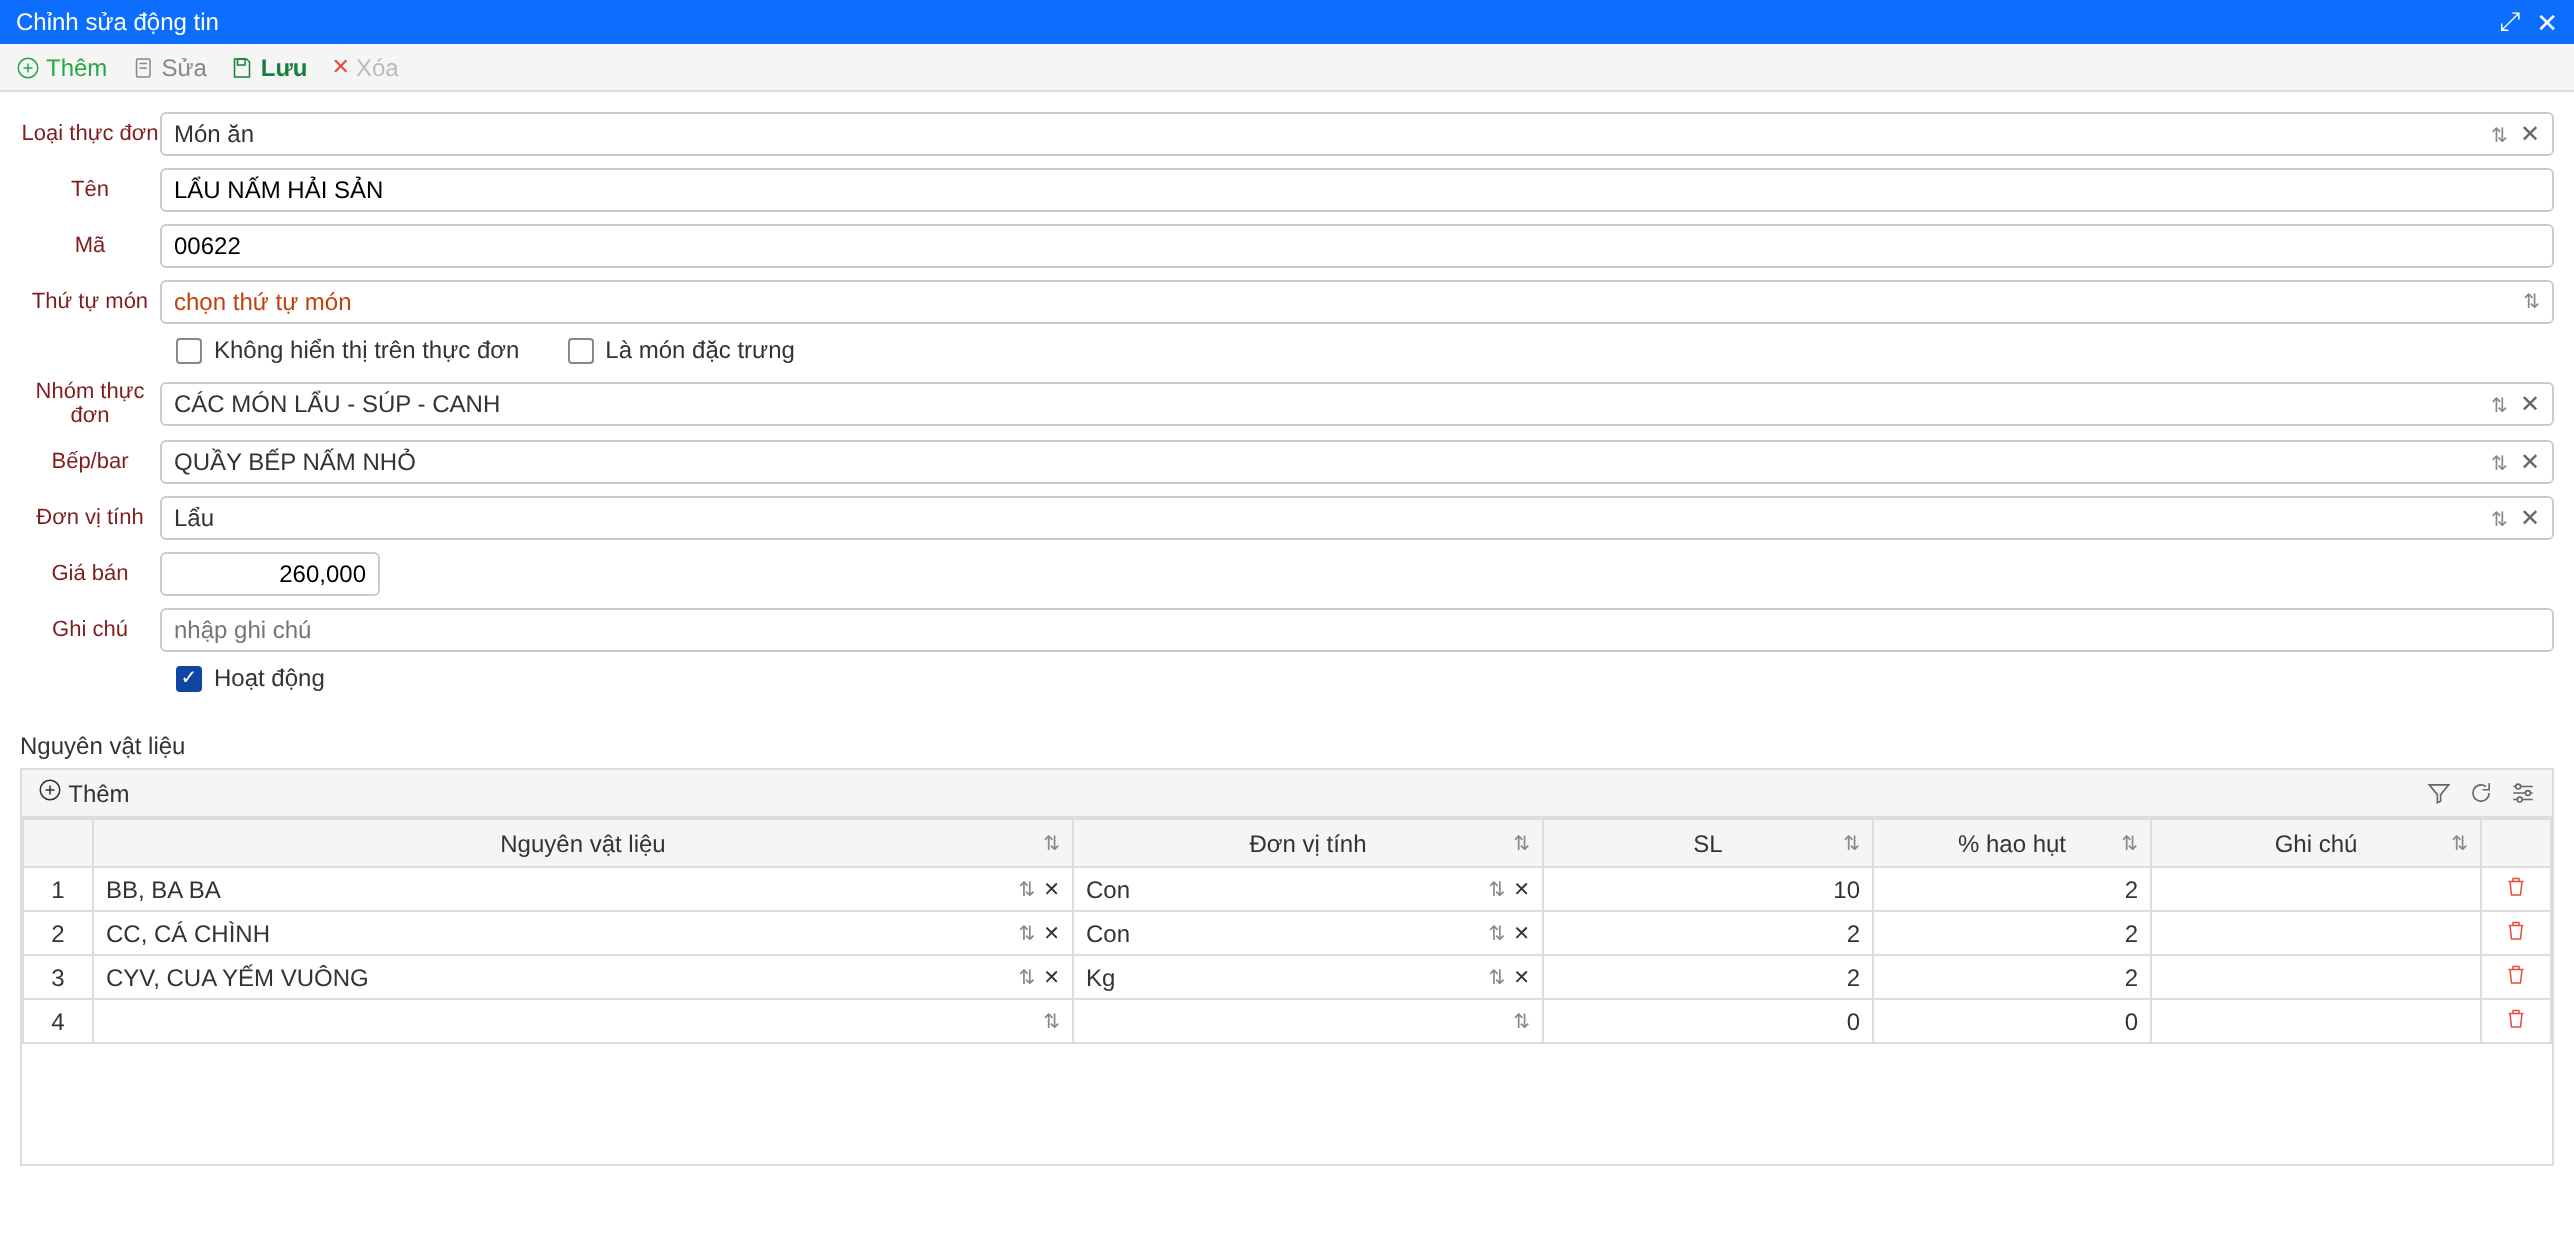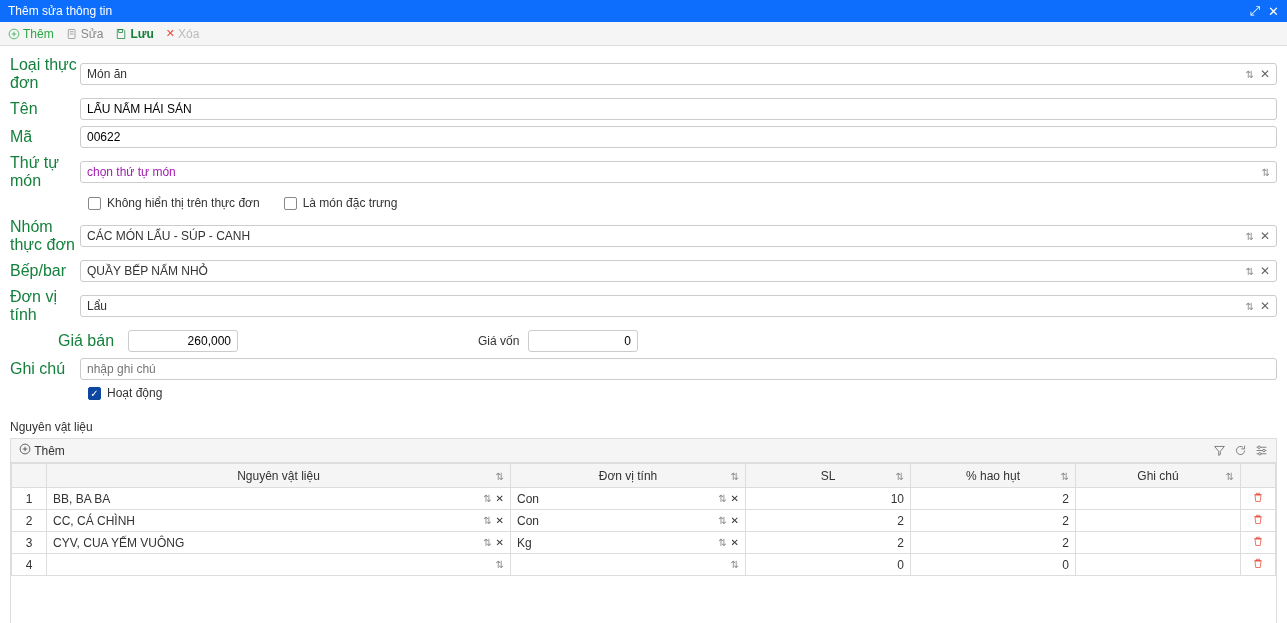--- a/index.html
+++ b/index.html
@@ -12,34 +12,34 @@
 .toolbar .tbtn { display: flex; align-items: center; gap: 3px; cursor: pointer; font-size: 12px; }
 .toolbar .tbtn.add { color: #28a745; }
 .toolbar .tbtn.edit { color: #888; }
 .toolbar .tbtn.save { color: #15803d; font-weight: bold; }
 .toolbar .tbtn.delete { color: #bbb; }
 .toolbar .tbtn svg { width: 12px; height: 12px; }
 .content { display: flex; padding: 10px 10px 0 10px; gap: 20px; }
 .form-col { flex: 1; }
 .img-col { width: 400px; }
 .form-row { display: flex; align-items: center; margin-bottom: 6px; }
-.form-row .label { width: 70px; font-size: 16px; color: #15803d; flex-shrink: 0; }
+.form-row .label { width: 70px; font-size: 11px; color: #7f1d1d; flex-shrink: 0; text-align: center; }
 .form-row .control { flex: 1; display: flex; gap: 6px; align-items: center; }
 .input, .select { border: 1px solid #ccc; border-radius: 3px; height: 22px; padding: 0 6px; font-size: 12px; width: 100%; background: #fff; }
 .select { display: flex; align-items: center; justify-content: space-between; text-align: center; }
 .select .clear { color: #666; cursor: pointer; margin-left: 6px; }
-.select .placeholder { color: #a21caf; }
+.select .placeholder { color: #c2410c; }
 .select-caret { color: #888; font-size: 10px; }
 .input-num { text-align: right; width: 110px; flex: none; }
 .checkbox-row { display: flex; gap: 24px; margin-left: 78px; margin-bottom: 8px; }
 .checkbox, .checkbox-checked { display: flex; align-items: center; gap: 6px; cursor: pointer; }
 .checkbox .cb-box { width: 13px; height: 13px; border: 1px solid #888; border-radius: 2px; display: inline-flex; align-items: center; justify-content: center; background: #fff; }
 .checkbox-checked .cb-box { width: 13px; height: 13px; border: 1px solid #0d47a1; background: #0d47a1; border-radius: 2px; color: #fff; display: inline-flex; align-items: center; justify-content: center; font-size: 10px; }
 .two-col-row { display: flex; align-items: center; }
-.two-col-row .label { width: 70px; margin-left: 48px; }
+.two-col-row .label { width: 70px; }
 .two-col-row .sub { display: flex; align-items: center; margin-left: 240px; }
 .two-col-row .sub .label2 { width: 50px; }
 .img-card { border: 1px solid #ddd; border-radius: 4px; padding: 6px; }
 .img-box { width: 100%; height: 292px; background: linear-gradient(135deg, #2a2a2a 0%, #3a3a3a 50%, #2a2a2a 100%); border-radius: 3px; position: relative; overflow: hidden; }
 .img-box::before { content: ""; position: absolute; left: 10%; top: 15%; width: 70%; height: 70%; background: radial-gradient(ellipse at center, #8b6f47 0%, #5a4a32 60%, transparent 70%); border-radius: 50%; }
 .img-box::after { content: ""; position: absolute; right: 2%; top: 2%; width: 32%; height: 32%; background: radial-gradient(circle, #2d5016 0%, #4a7c2e 40%, #1a1a1a 60%); border-radius: 50%; }
 .img-btn { margin-top: 10px; width: 100%; height: 26px; border: 1px solid #ccc; background: #fff; border-radius: 3px; display: flex; align-items: center; justify-content: center; gap: 6px; cursor: pointer; font-size: 12px; }
 .section-label { font-size: 12px; margin: 12px 0 4px 10px; }
 .grid-toolbar { background: #f5f5f5; border: 1px solid #ddd; border-bottom: none; height: 24px; display: flex; align-items: center; justify-content: space-between; padding: 0 8px; margin: 0 10px; }
 .grid-toolbar .left { display: flex; align-items: center; gap: 4px; }
@@ -54,21 +54,21 @@
 td.right { text-align: right; }
 .cell-select { display: flex; align-items: center; justify-content: space-between; }
 .cell-select .icons { display: flex; gap: 4px; color: #888; font-size: 10px; }
 .del-icon { color: #e74c3c; cursor: pointer; text-align: center; }
 .grid-body-empty { height: 60px; }
 </style>
 </head>
 <body>
 
 <div class="title-bar">
-  <span class="title">Thêm sửa thông tin</span>
+  <span class="title">Chỉnh sửa động tin</span>
   <div class="window-controls">
     <span>⤢</span>
     <span>✕</span>
   </div>
 </div>
 
 <div class="toolbar">
   <div class="tbtn add">
     <svg viewBox="0 0 16 16">
         <circle cx="8" cy="8" r="6.5" fill="none" stroke="currentColor"></circle>
@@ -161,24 +161,20 @@
       <div class="control">
         <div class="select">
           <span>Lẩu</span>
           <span><span class="select-caret">⇅</span><span class="clear">✕</span></span>
         </div>
       </div>
     </div>
     <div class="two-col-row form-row">
       <div class="label">Giá bán</div>
       <input class="input input-num" style="text-align: right;" value="260,000">
-      <div class="sub">
-        <div class="label2">Giá vốn</div>
-        <input class="input input-num" style="text-align: right;" value="0">
-      </div>
     </div>
     <div class="form-row">
       <div class="label">Ghi chú</div>
       <div class="control">
           <input class="input" placeholder="nhập ghi chú" style="">
         </div>
     </div>
     <div class="checkbox-row" style="margin-top:2px">
       <div class="checkbox-checked">
         <span class="cb-box">✓</span>
@@ -216,21 +212,21 @@
   </div>
 </div>
 <div class="grid">
   <table>
     <thead>
       <tr>
         <th style="width:35px"></th>
         <th><span>Nguyên vật liệu</span><span class="sort">⇅</span></th>
         <th style="width:235px"><span>Đơn vị tính</span><span class="sort">⇅</span></th>
         <th style="width:165px"><span>SL</span><span class="sort">⇅</span></th>
-        <th style="width:165px"><span>% hao hụt</span><span class="sort">⇅</span></th>
+        <th style="width:139px"><span>% hao hụt</span><span class="sort">⇅</span></th>
         <th style="width:165px"><span>Ghi chú</span><span class="sort">⇅</span></th>
         <th style="width:35px"></th>
       </tr>
     </thead>
     <tbody id="ing-body">
         <tr>
           <td class="num">1</td>
           <td>
             <div class="cell-select">
               <span>BB, BA BA</span>

